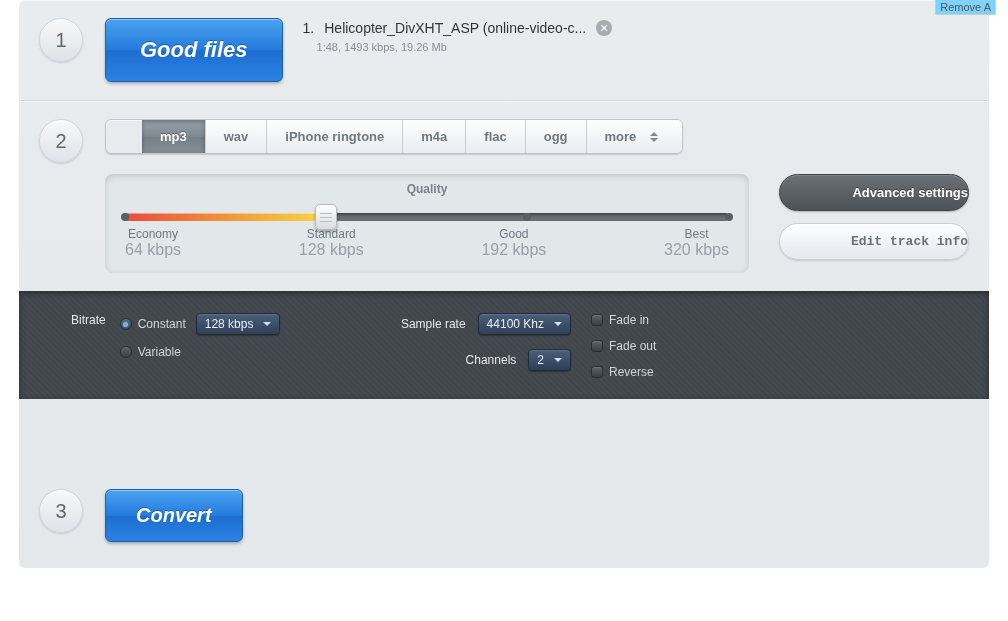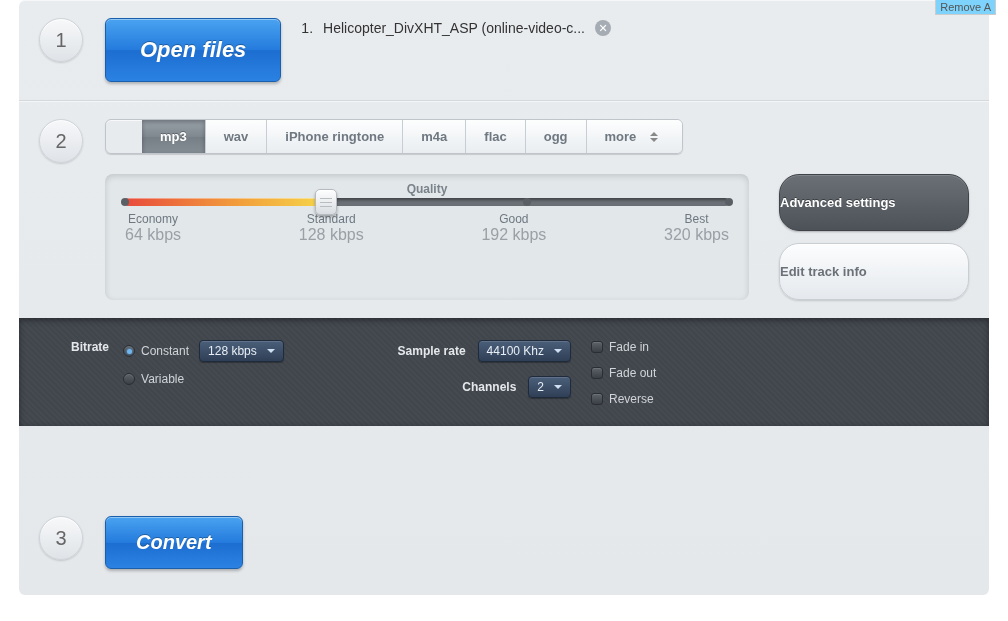--- a/index.html
+++ b/index.html
@@ -109,21 +109,21 @@
 
   
   .quality-block { margin-top: 20px; display: flex; gap: 30px; }
   .quality-panel {
     flex: 1;
     background: #e2e7ea;
     border-radius: 8px;
     padding: 8px 20px 14px;
     box-shadow: inset 0 2px 6px rgba(0,0,0,0.15);
   }
-  .quality-title { text-align: center; font-size: 12px; color: #7a828a; font-weight: 600; margin-bottom: 2px; }
+  .quality-title { text-align: center; font-size: 12px; color: #7a828a; font-weight: 600; margin-bottom: 17px; }
   .slider-track {
     height: 8px; border-radius: 4px;
     background: #6b7076;
     position: relative;
     box-shadow: inset 0 2px 3px rgba(0,0,0,0.4);
   }
   .slider-fill {
     position: absolute; left: 0; top: 0; bottom: 0;
     width: 33.3%;
     border-radius: 4px;
@@ -151,50 +151,51 @@
   .slider-knob::after { top: 16px; }
 
   .quality-labels { display: flex; justify-content: space-between; margin-top: 6px; }
   .q-label { text-align: center; font-size: 12px; color: #6f7881; }
   .q-label .line1 { font-weight: 500; }
   .q-label .line2 { font-size: 16px; color: #9aa0a6; }
 
   .side-buttons { display: flex; flex-direction: column; gap: 12px; width: 190px; }
   .pill-btn {
     border-radius: 20px;
-    padding: 20px 0;
-    text-align: left;
+    padding: 10px 0;
+    text-align: right;
     font-size: 13px; font-weight: 700;
     cursor: pointer;
   }
   .pill-dark {
     background: linear-gradient(#6a7076, #4d5258);
     color: #fff;
     border: 1px solid #3f444a;
     box-shadow: 0 1px 2px rgba(0,0,0,0.25), inset 0 1px 0 rgba(255,255,255,0.15);
     text-shadow: 0 -1px 0 rgba(0,0,0,0.4);
   }
   .pill-light {
     background: linear-gradient(#fcfdfe, #e5e9ed);
     color: #6b7178;
     border: 1px solid #c9ced3;
     box-shadow: 0 1px 2px rgba(0,0,0,0.15), inset 0 1px 0 #fff;
+    font-family: Liberation Mono, monospace;
   }
 
   
   .adv-panel {
     background: #42474e;
     background-image: repeating-linear-gradient(45deg, rgba(255,255,255,0.015) 0 2px, rgba(0,0,0,0.015) 2px 4px);
     padding: 22px 52px 20px;
     color: #d0d4d8;
     font-size: 12px;
     box-shadow: inset 0 2px 6px rgba(0,0,0,0.4);
   }
   .adv-grid { display: grid; grid-template-columns: 240px 240px 180px; gap: 14px 20px; align-items: start; }
-  .adv-label { font-weight: 700; color: #e5e8eb; }
+  .adv-label { font-weight: 400; color: #e5e8eb; }
   .radio-row, .check-row { display: flex; align-items: center; gap: 6px; cursor: pointer; }
   .radio {
     width: 12px; height: 12px; border-radius: 50%;
     border: 1px solid #2a2e33;
     background: linear-gradient(#5d636a, #3a3f45);
     box-shadow: inset 0 1px 0 rgba(255,255,255,0.1);
     display: inline-flex; align-items: center; justify-content: center;
   }
   .radio.checked::after { content: ""; width: 5px; height: 5px; border-radius: 50%; background: #6fb6ef; box-shadow: 0 0 3px #6fb6ef; }
   .checkbox {
@@ -219,27 +220,28 @@
 </style>
 </head>
 <body>
 
 <div class="remove-link">Remove A</div>
 
 <div class="app">
 
   <div class="row">
     <div class="step-badge">1</div>
-    <button class="blue-btn">Open files</button>
+    <button class="blue-btn">Good files</button>
     <div class="file-info">
       <div class="file-title-row">
         <span class="file-index">1.</span>
         <span class="file-name">Helicopter_DivXHT_ASP (online-video-c...</span>
         <span class="close-circle">✕</span>
       </div>
+      <div class="file-meta">1:48, 1493 kbps, 19.26 Mb</div>
     </div>
   </div>
 
   <div class="row border-top" style="flex-direction:row;">
     <div class="step-badge">2</div>
 
     <div class="tabs-wrap">
       <div class="tabs" style="width:fit-content;padding-left:36px;">
         <div class="tab active">mp3</div>
         <div class="tab">wav</div>

